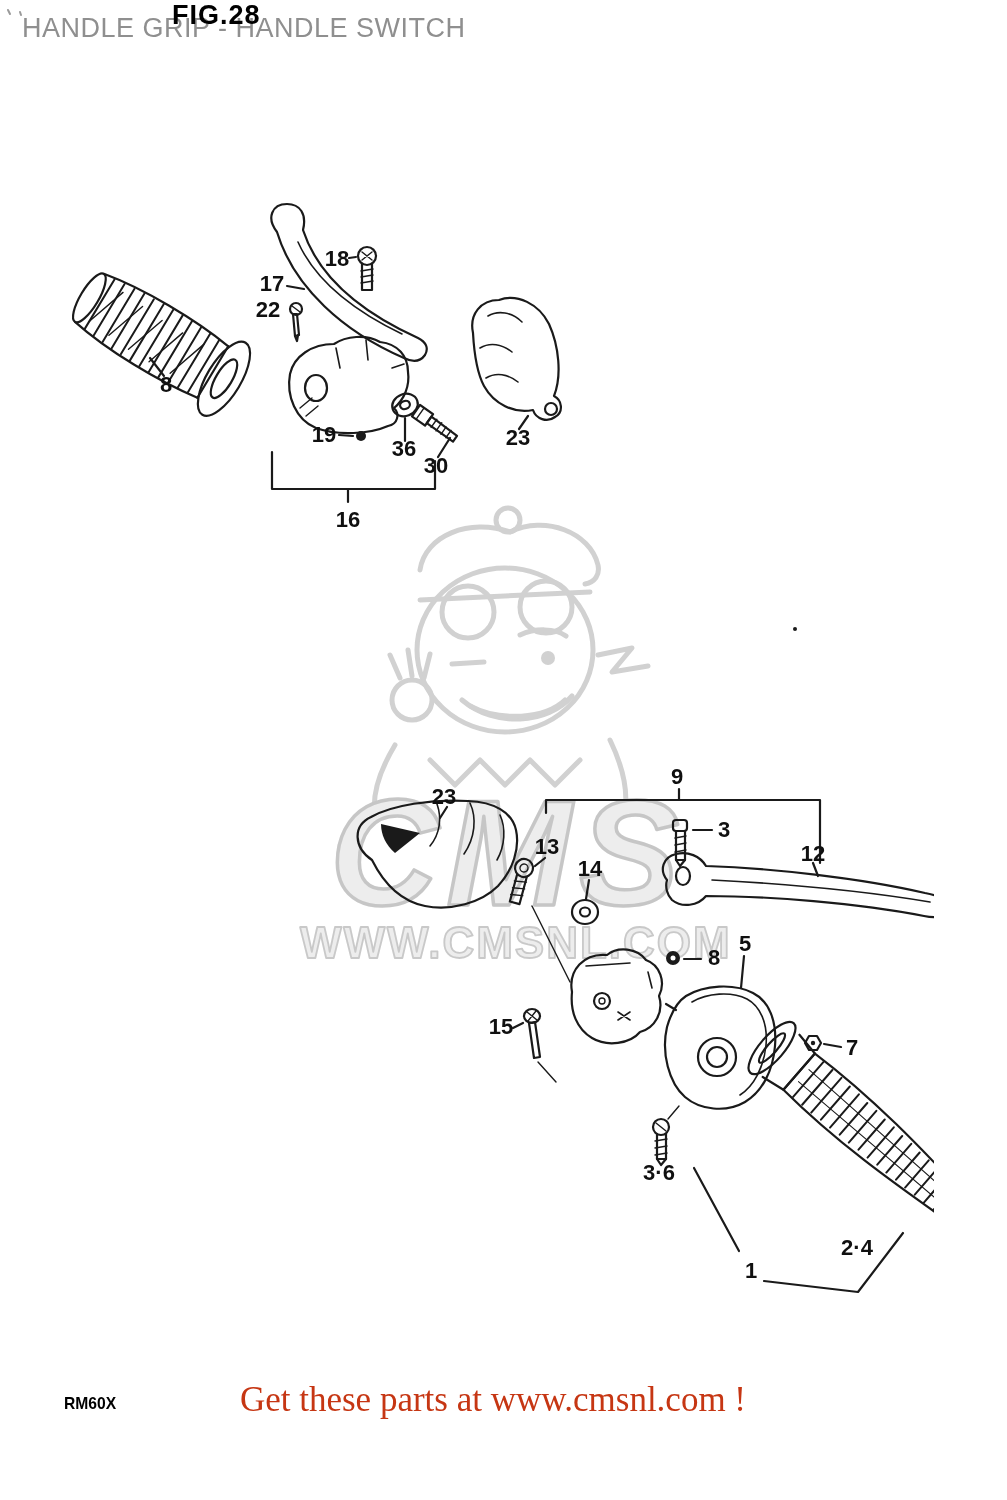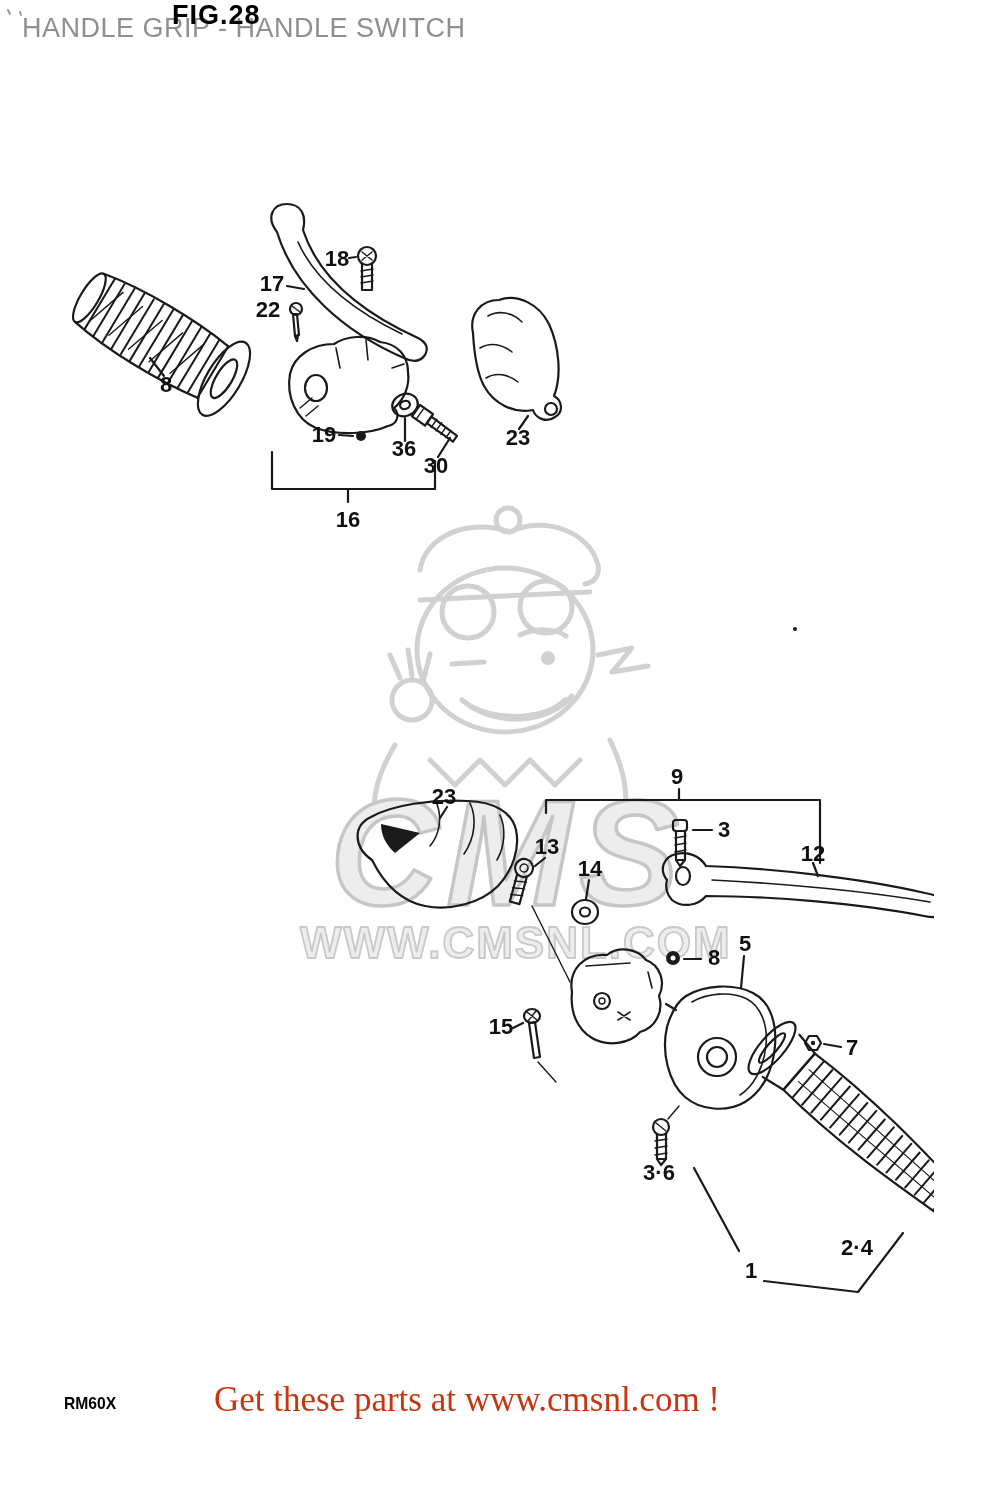--- a/index.html
+++ b/index.html
@@ -8,21 +8,21 @@
   .page-title{position:absolute;left:22px;top:13px;font-size:27px;letter-spacing:.5px;
         color:#8f8f8f;white-space:nowrap;z-index:4;}
   .fig-label{position:absolute;left:136px;top:0px;font-size:27px;font-weight:900;
         color:#000;letter-spacing:1px;z-index:5;margin-left:36px;}
   .diagram-svg{position:absolute;left:0;top:0;width:1007px;height:1500px;z-index:2;}
   .callout{position:absolute;transform:translate(-50%,-50%);font-size:22px;font-weight:700;
         color:#101010;white-space:nowrap;z-index:3;}
   .model-code{position:absolute;left:64px;top:1394px;font-size:17px;font-weight:700;color:#000;
         transform:scaleX(.92);transform-origin:left;z-index:4;}
   .footer-text{position:absolute;left:0;top:1380px;width:100%;text-align:center;
-        font-family:"Liberation Serif",serif;font-size:35px;color:#c63613;z-index:4;}
+        font-family:"Liberation Serif",serif;font-size:35px;color:#c63613;z-index:4;padding-left:26px;}
 </style>
 </head>
 <body>
 
 <div class="page">
 
   <div class="page-title">HANDLE GRIP - HANDLE SWITCH</div>
   <div class="fig-label">FIG.28</div>
 
   <svg class="diagram-svg" viewBox="0 0 1007 1500" xmlns="http://www.w3.org/2000/svg">

